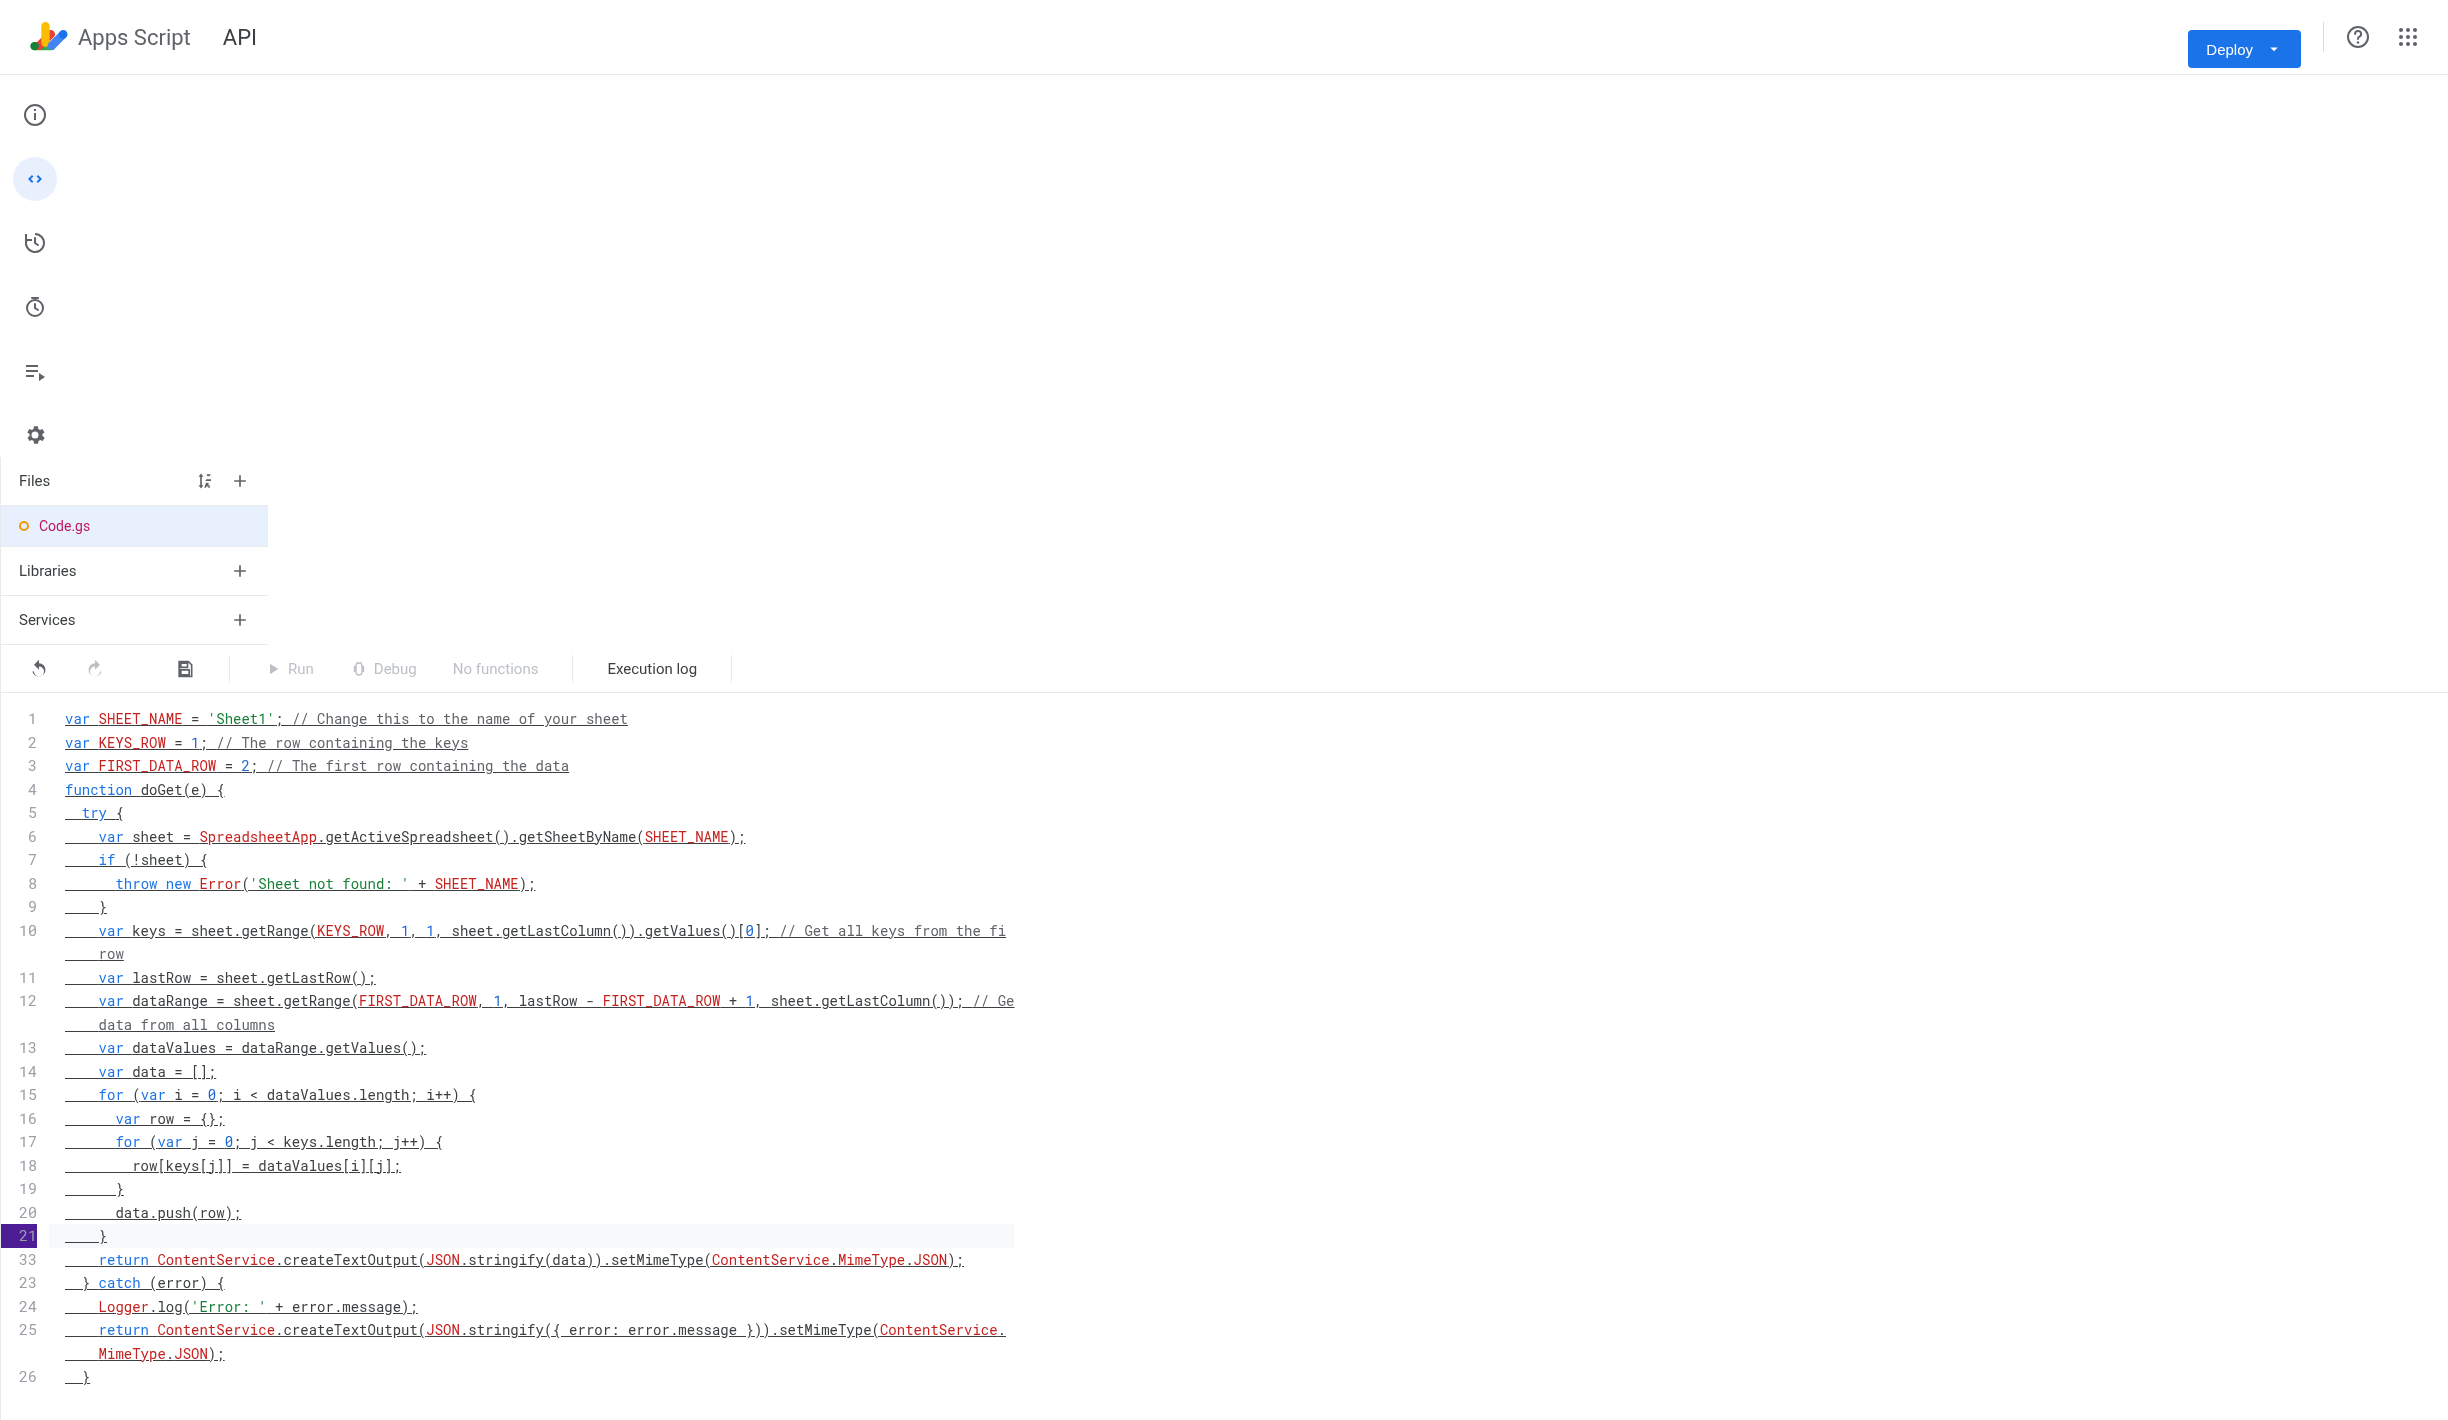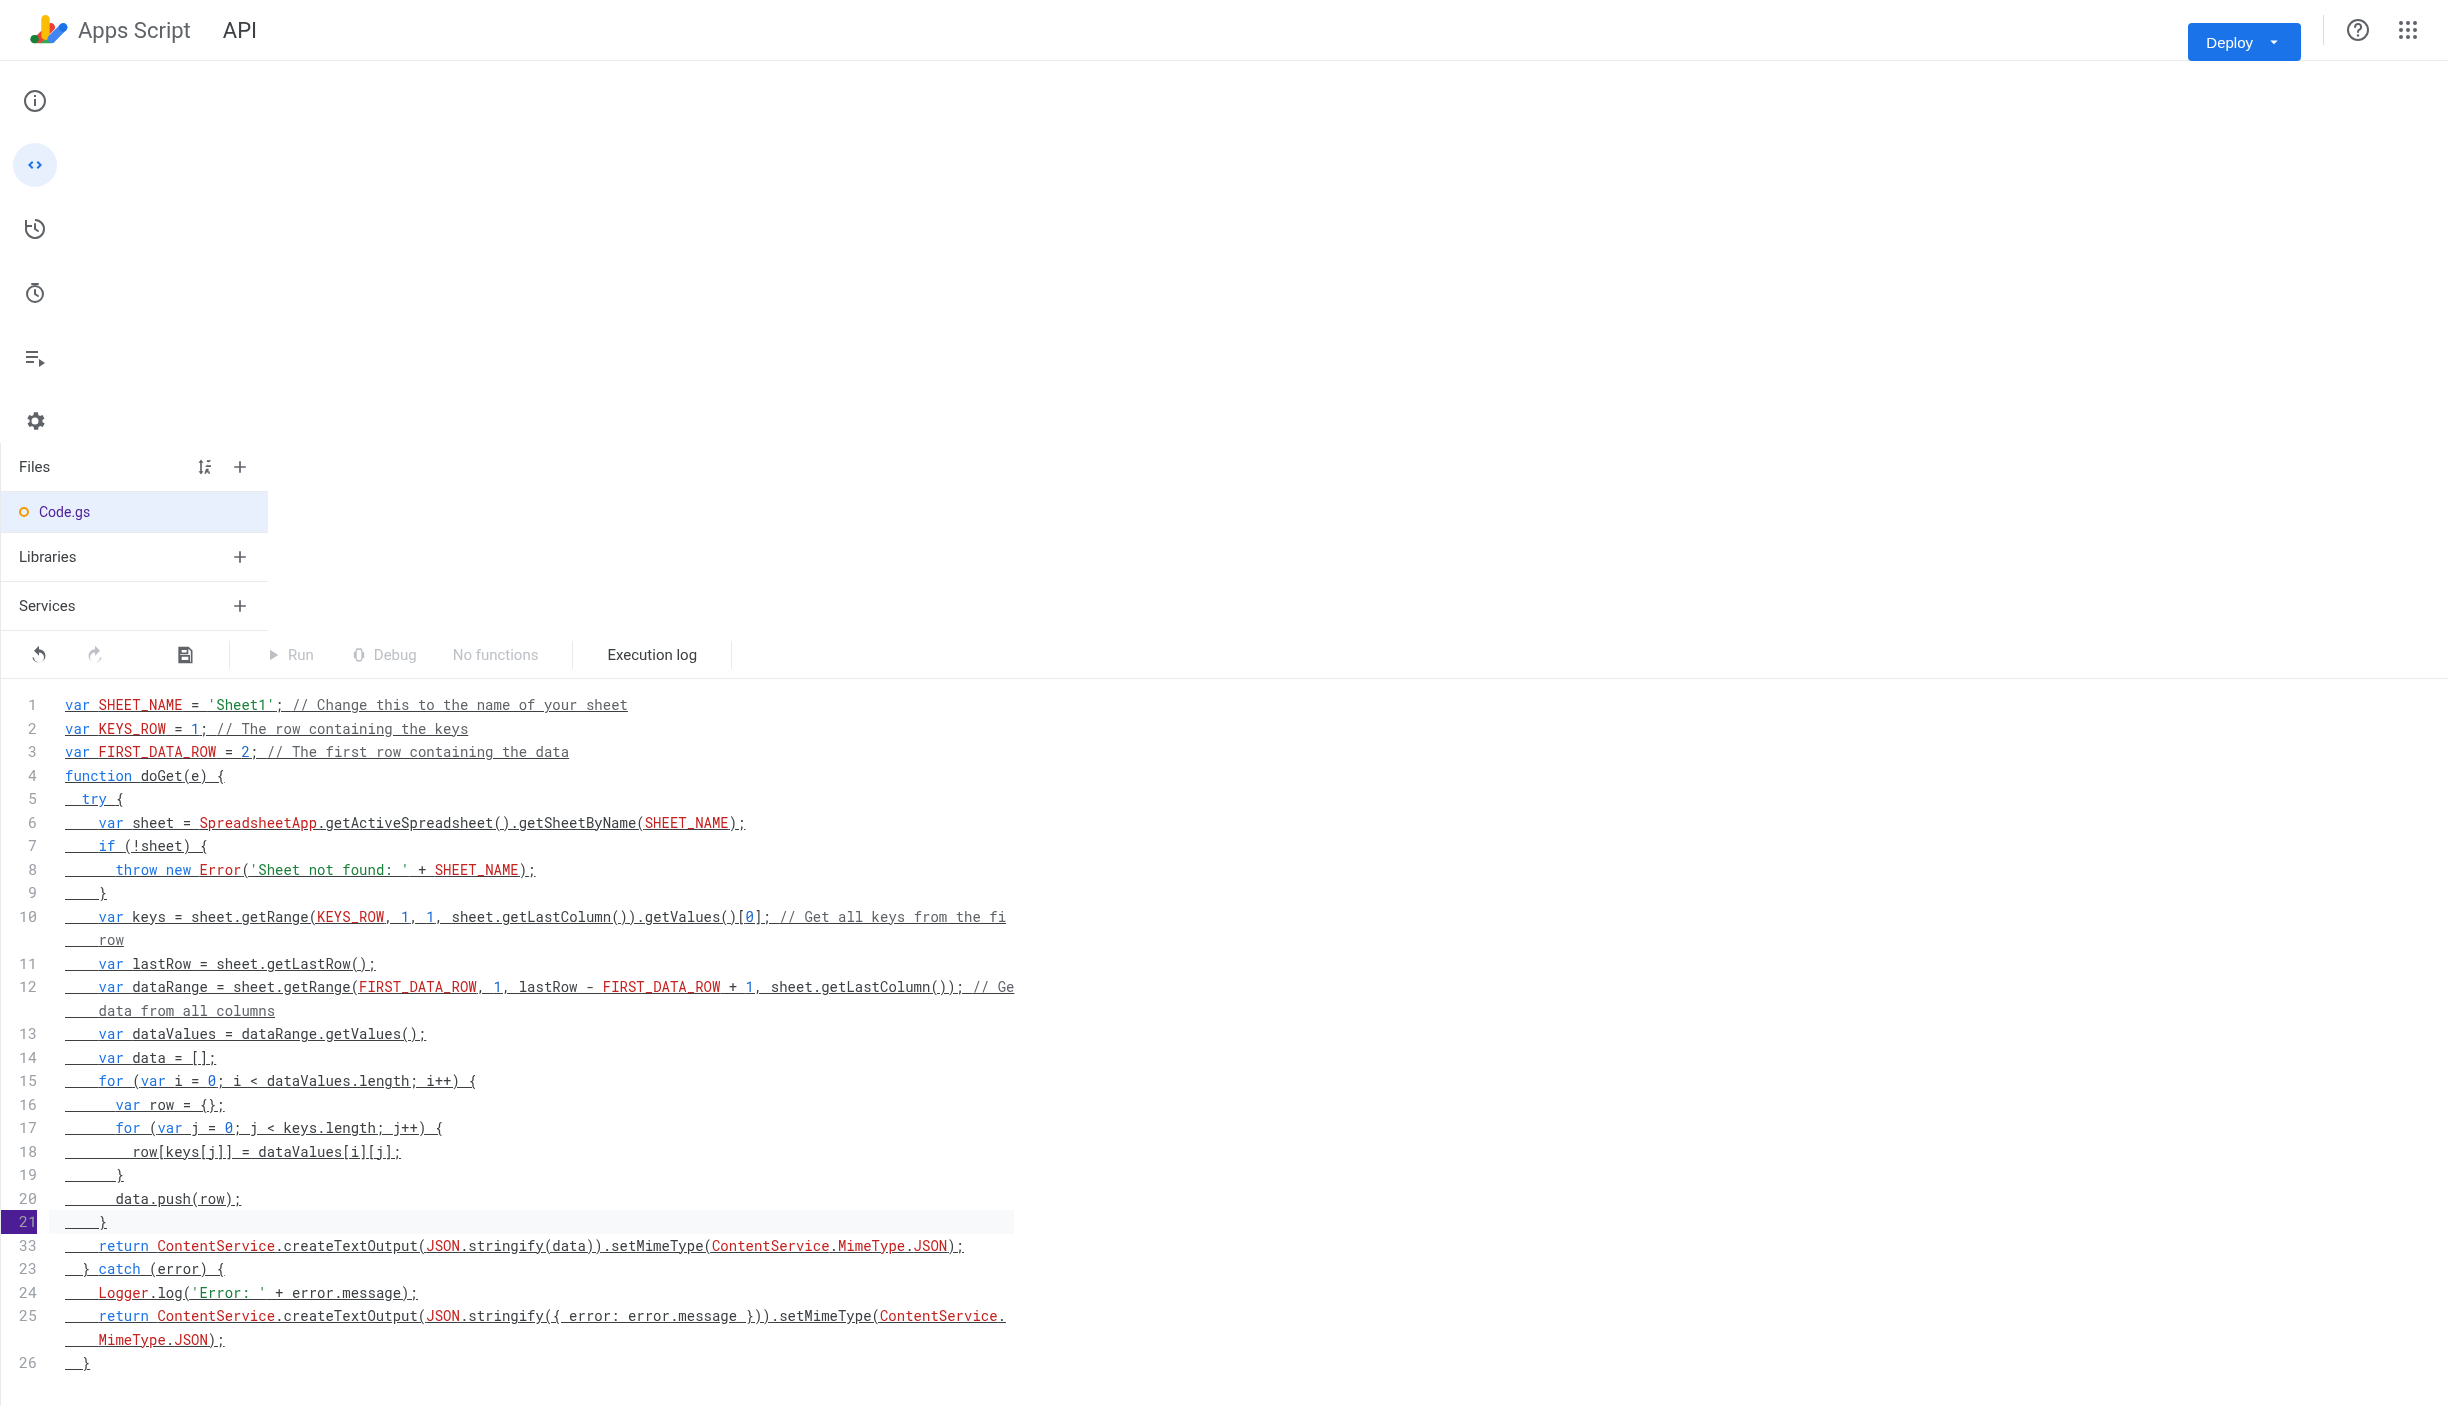--- a/index.html
+++ b/index.html
@@ -8,21 +8,21 @@
     font-size: 14px;
     color: #3c4043;
     background: #fff;
     height: 100vh;
     overflow: hidden;
   }
   
   header.topbar {
     display: flex;
     align-items: center;
-    height: 61px;
+    height: 75px;
     padding: 4px 28px;
     border-bottom: 1px solid #e8eaed;
     justify-content: flex-end;
   }
   .logo-wrap { display: flex; align-items: center; gap: 10px; }
   .logo-svg { width: 40px; height: 40px; }
   .product-name { font-size: 22px; color: #5f6368; }
   .project-title { font-size: 22px; color: #3c4043; margin-left: 32px; }
   .spacer { flex: 1; }
   .deploy-btn {
@@ -51,21 +51,21 @@
     display: flex; flex-direction: column;
   }
   .fp-section {
     display: flex; align-items: center; justify-content: space-between;
     padding: 14px 18px; font-size: 15px; color: #3c4043;
   }
   .fp-section-border { border-bottom: 1px solid #e8eaed; }
   .fp-actions { display: flex; gap: 14px; align-items: center; }
   .fp-icon-btn { color: #5f6368; cursor: pointer; display: flex; }
   .file-item {
-    background: #e8f0fe; color: #4c1d95; padding: 12px 18px;
+    background: #e8f0fe; color: #be185d; padding: 12px 18px;
     display: flex; align-items: center; gap: 10px; font-size: 14px;
     border-bottom: 1px solid #e8eaed; cursor: pointer;
   }
   .file-dot { width: 10px; height: 10px; border-radius: 50%; border: 2px solid #f29900; }
   
   .editor-area { flex: 1; display: flex; flex-direction: column; border-left: 1px solid #e8eaed; }
   .toolbar {
     height: 48px; display: flex; align-items: center; gap: 16px;
     padding: 0 18px; border-bottom: 1px solid #e8eaed;
   }

